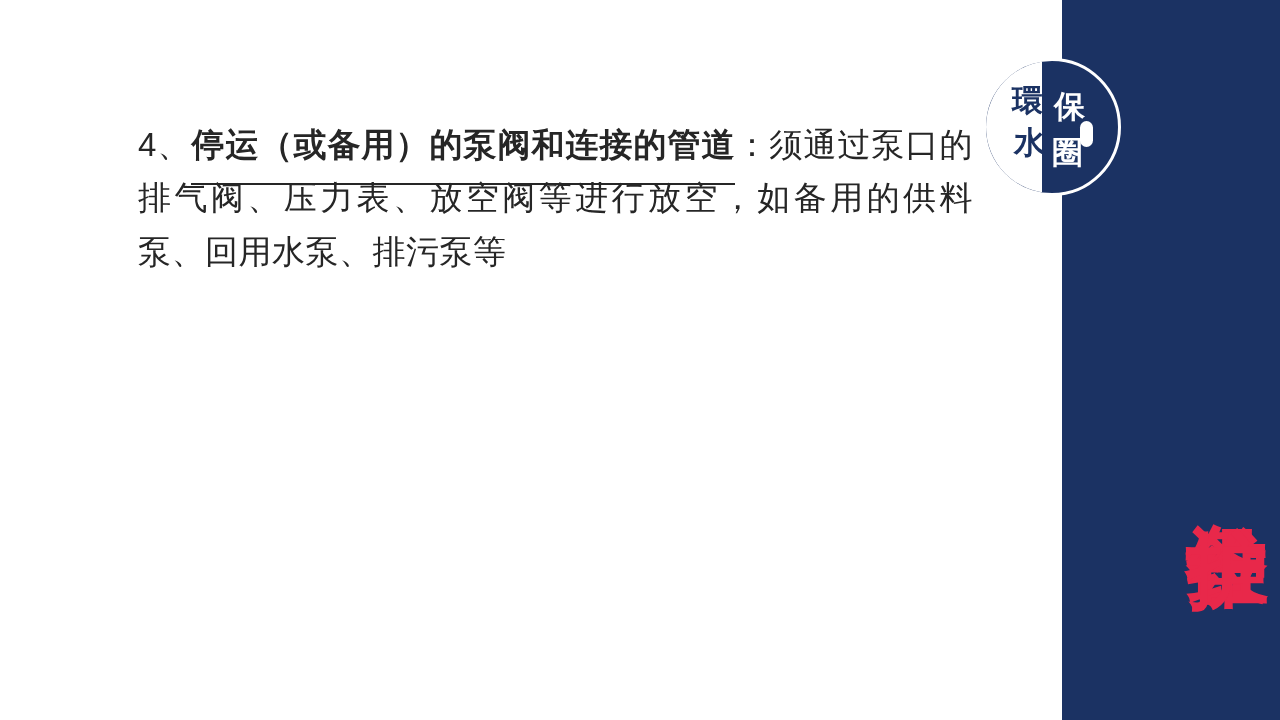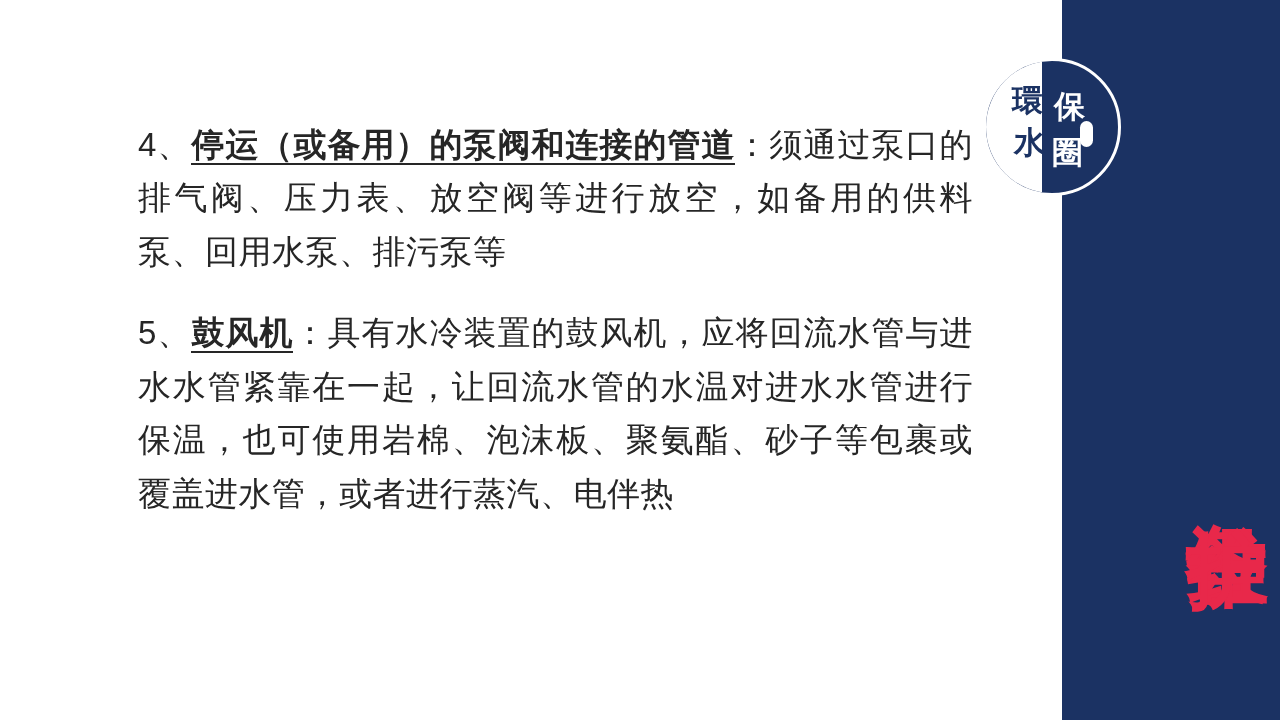--- a/index.html
+++ b/index.html
@@ -62,21 +62,21 @@
   }
   .para-5 {
     margin-top: 28px;
   }
   .num {
     font-weight: normal;
   }
   .lead {
     font-weight: bold;
     border-bottom: 2px solid #262626;
-    padding-bottom: 0;
+    padding-bottom: 20px;
   }
   
   .logo-stamp {
     position: absolute;
     top: 58px;
     left: 983px;
     width: 138px;
     height: 138px;
     border-radius: 50%;
     border: 3px solid #ffffff;
@@ -125,23 +125,20 @@
 <body>
 
 <div class="slide">
 
   <div class="content">
 
     <p class="para para-4">
       <span class="num">4、</span><span class="lead">停运（或备用）的泵阀和连接的管道</span><span class="body">：须通过泵口的排气阀、压力表、放空阀等进行放空，如备用的供料泵、回用水泵、排污泵等</span>
     </p>
 
-    <p class="para para-5">
-      <span class="num">5、</span><span class="lead">鼓风机</span><span class="body">：具有水冷装置的鼓风机，应将回流水管与进水水管紧靠在一起，让回流水管的水温对进水水管进行保温，也可使用岩棉、泡沫板、聚氨酯、砂子等包裹或覆盖进水管，或者进行蒸汽、电伴热</span>
-    </p>
 
   </div>
 
   <div class="side-panel">
     <div class="side-title">设备维护</div>
   </div>
 
   <div class="logo-stamp">
     <div class="logo-left"></div>
     <div class="logo-chars">

